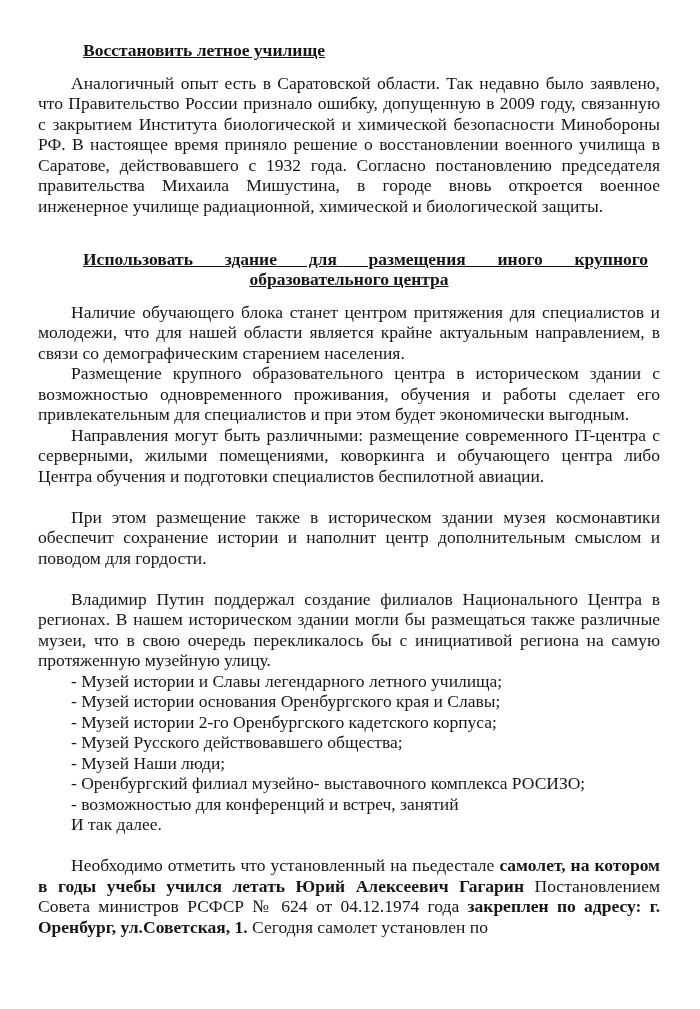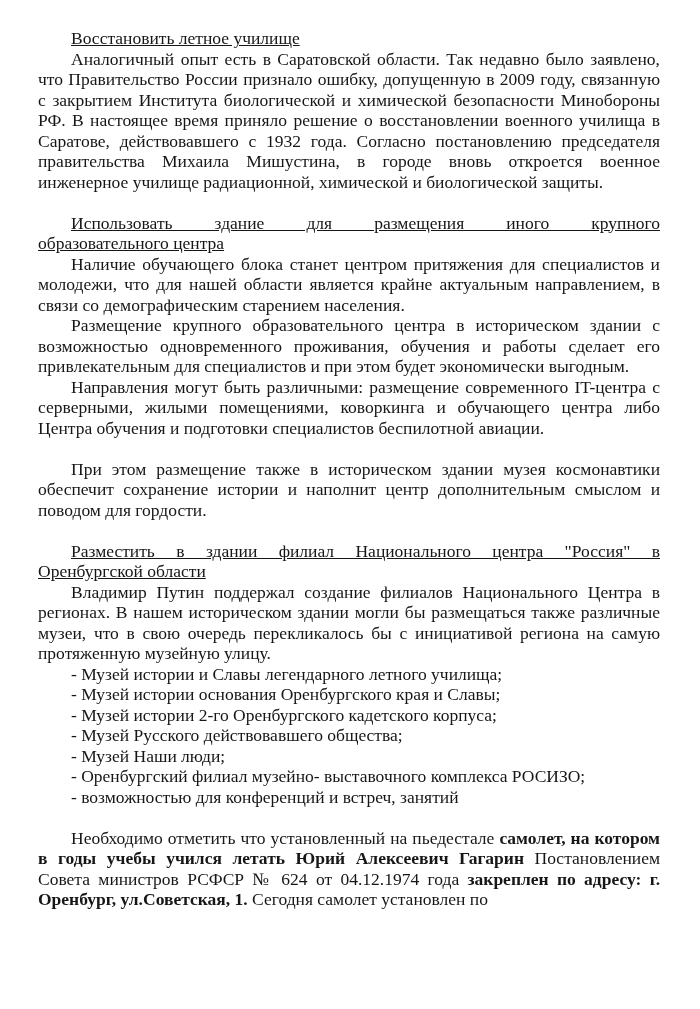--- a/index.html
+++ b/index.html
@@ -19,37 +19,37 @@
     line-height: 20.5px;
     padding: 28px 40px 0 38px;
     overflow: hidden;
   }
   .para {
     margin: 0;
     text-align: justify;
     text-indent: 33px;
   }
   .heading {
-    margin: 0;
+    margin: 12px;
     font-size: 17.5px;
-    font-weight: normal;
+    font-weight: bold;
     text-decoration: underline;
   }
   .heading-single {
     text-indent: 33px;
   }
   .hline-first {
     display: block;
     text-align: justify;
     text-align-last: justify;
     text-indent: 33px;
   }
   .hline-rest {
     display: block;
-    text-align: left;
+    text-align: center;
   }
   .list-para {
     margin: 0;
     text-align: justify;
     text-indent: 33px;
   }
   .section-gap {
     height: 20.5px;
   }
   .bold {
@@ -80,32 +80,29 @@
 
   <div class="section-gap"></div>
 
   <section>
     <p class="para">При этом размещение также в историческом здании музея космонавтики обеспечит сохранение истории и наполнит центр дополнительным смыслом и поводом для гордости.</p>
   </section>
 
   <div class="section-gap"></div>
 
   <section>
-    <h2 class="heading">
-      <span class="hline-first">Разместить в здании филиал Национального центра "Россия" в</span>
-      <span class="hline-rest">Оренбургской области</span>
-    </h2>
     <p class="para">Владимир Путин поддержал создание филиалов Национального Центра в регионах. В нашем историческом здании могли бы размещаться также различные музеи, что в свою очередь перекликалось бы с инициативой региона на самую протяженную музейную улицу.</p>
     <p class="list-para">- Музей истории и Славы легендарного летного училища;</p>
     <p class="list-para">- Музей истории основания Оренбургского края и Славы;</p>
     <p class="list-para">- Музей истории 2-го Оренбургского кадетского корпуса;</p>
     <p class="list-para">- Музей Русского действовавшего общества;</p>
     <p class="list-para">- Музей Наши люди;</p>
     <p class="list-para">- Оренбургский филиал музейно- выставочного комплекса РОСИЗО;</p>
     <p class="list-para">- возможностью для конференций и встреч, занятий</p>
+    <p class="list-para">И так далее.</p>
   </section>
 
   <div class="section-gap"></div>
 
   <section>
     <p class="para"><span>Необходимо отметить что установленный на пьедестале </span><span class="bold">самолет, на котором в годы учебы учился летать Юрий Алексеевич Гагарин</span><span> Постановлением Совета министров РСФСР № 624 от 04.12.1974 года </span><span class="bold">закреплен по адресу: г. Оренбург, ул.Советская, 1.</span><span> Сегодня самолет установлен по</span></p>
   </section>
 
 </div>
 

